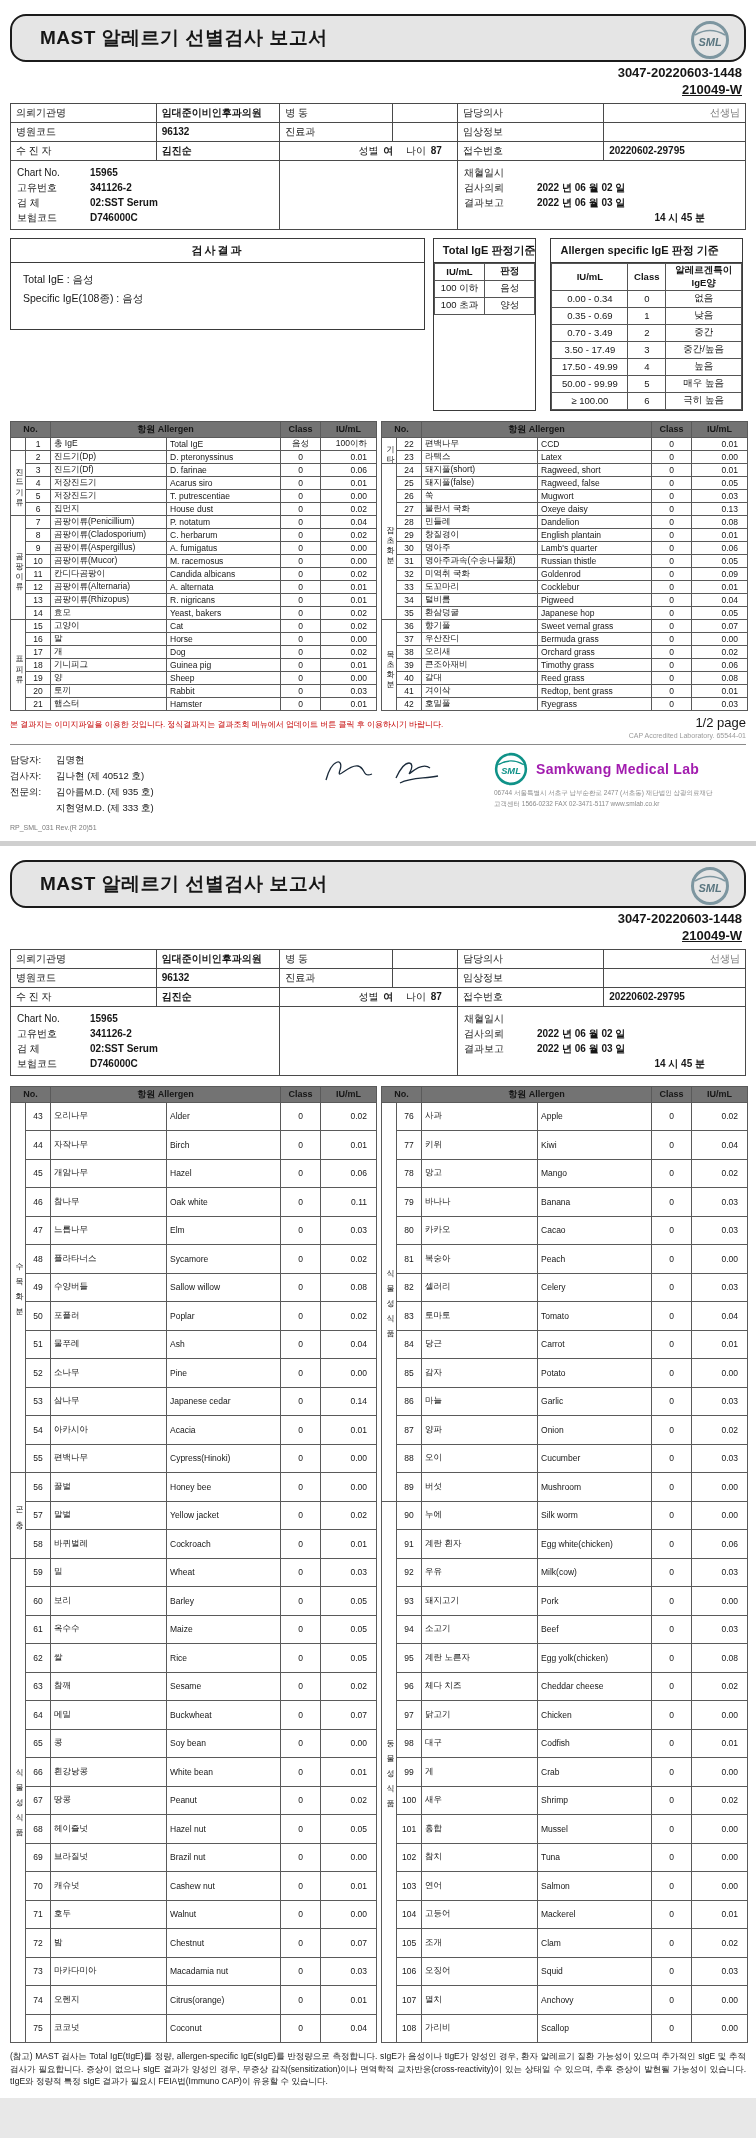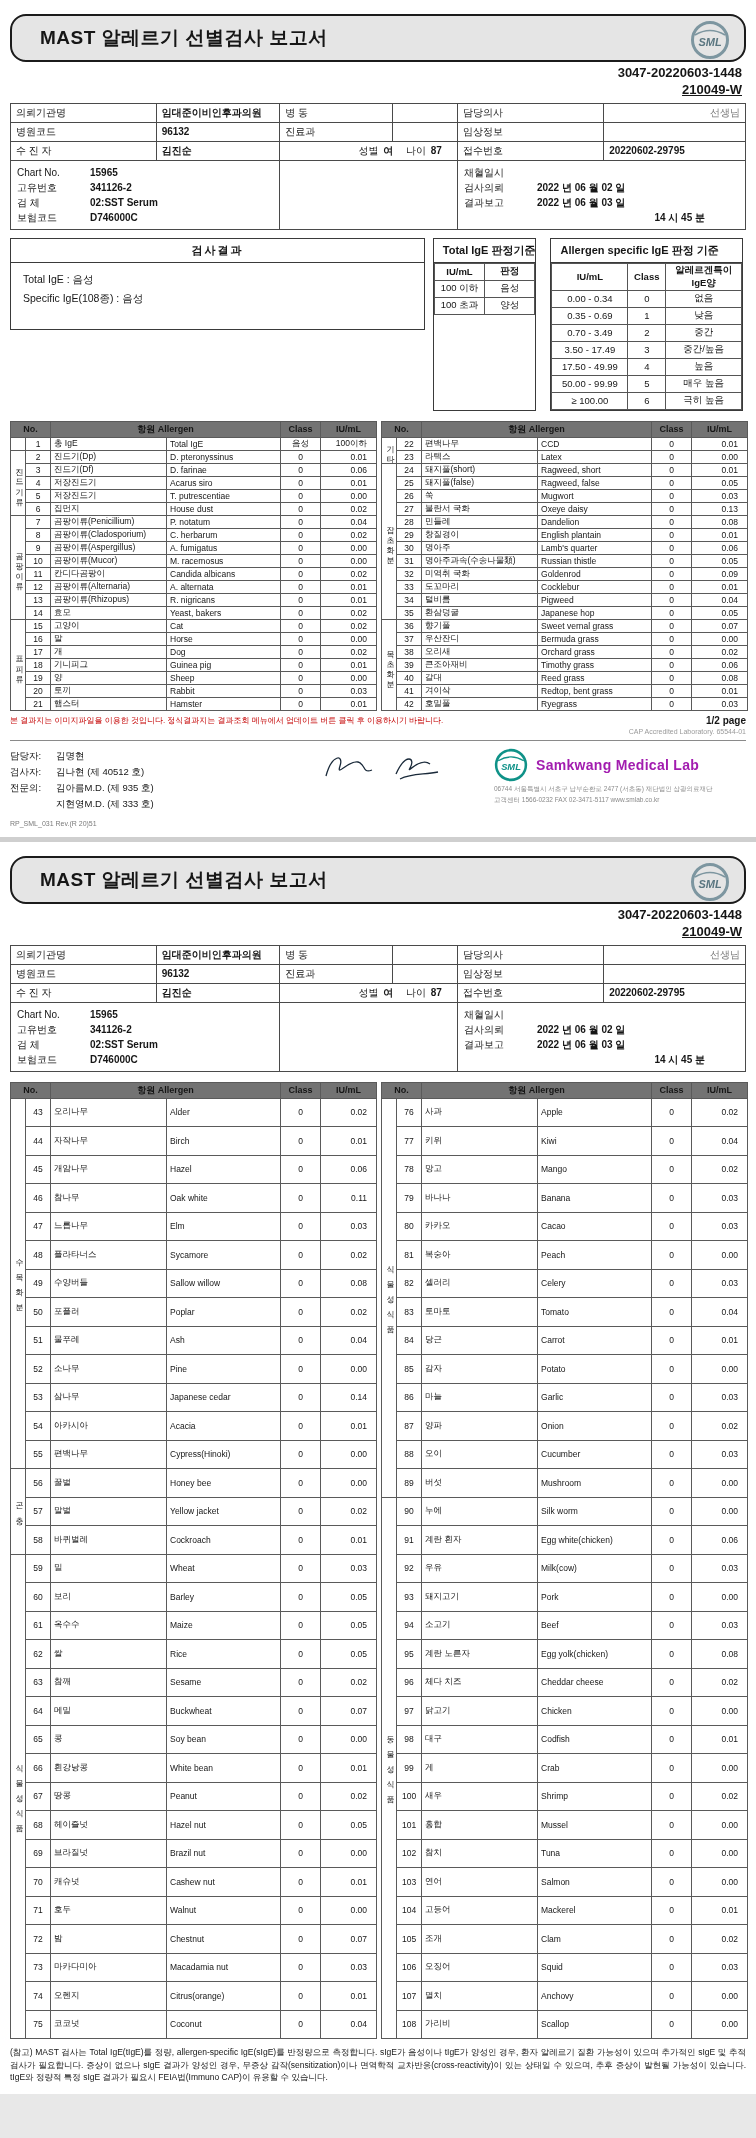--- a/index.html
+++ b/index.html
@@ -49,21 +49,21 @@
 .allergen td.cat{writing-mode:vertical-rl;text-orientation:upright;text-align:center;font-size:8px;padding:0;letter-spacing:2px}
 .p2 .allergen td.cat{letter-spacing:7px}
 .allergen td.no{text-align:center}
 .allergen td.kr,.allergen td.en{text-align:left;padding-left:3px}
 .allergen td.cls{text-align:center}
 .allergen td.iu{text-align:right;padding-right:9px}
 
 .refnote{font-size:8.5px;line-height:12.5px;margin-top:7px;text-align:justify}
 .noteline{display:flex;justify-content:space-between;align-items:flex-end;margin-top:4px}
 .rednote{color:#c40000;font-size:8px}
-.pageno{font-size:10px;font-weight:700}
+.pageno{font-size:13px;font-weight:400}
 .capline{text-align:right;font-size:7px;color:#9a9a9a;margin-top:2px}
 
 .footer{display:flex;margin-top:5px;padding-top:7px;border-top:1px solid #8a8a8a;align-items:flex-start}
 .staff{width:262px;font-size:9.5px;line-height:16px}
 .slab{display:inline-block;min-width:46px}
 .sline.indent{padding-left:46px}
 .sigs{flex:1;display:flex;gap:6px;align-items:center;justify-content:center}
 .lab{width:252px}
 .labrow{display:flex;align-items:center;gap:8px}
 .labname{color:#a21caf;font-weight:700;font-size:14px;letter-spacing:.3px}

